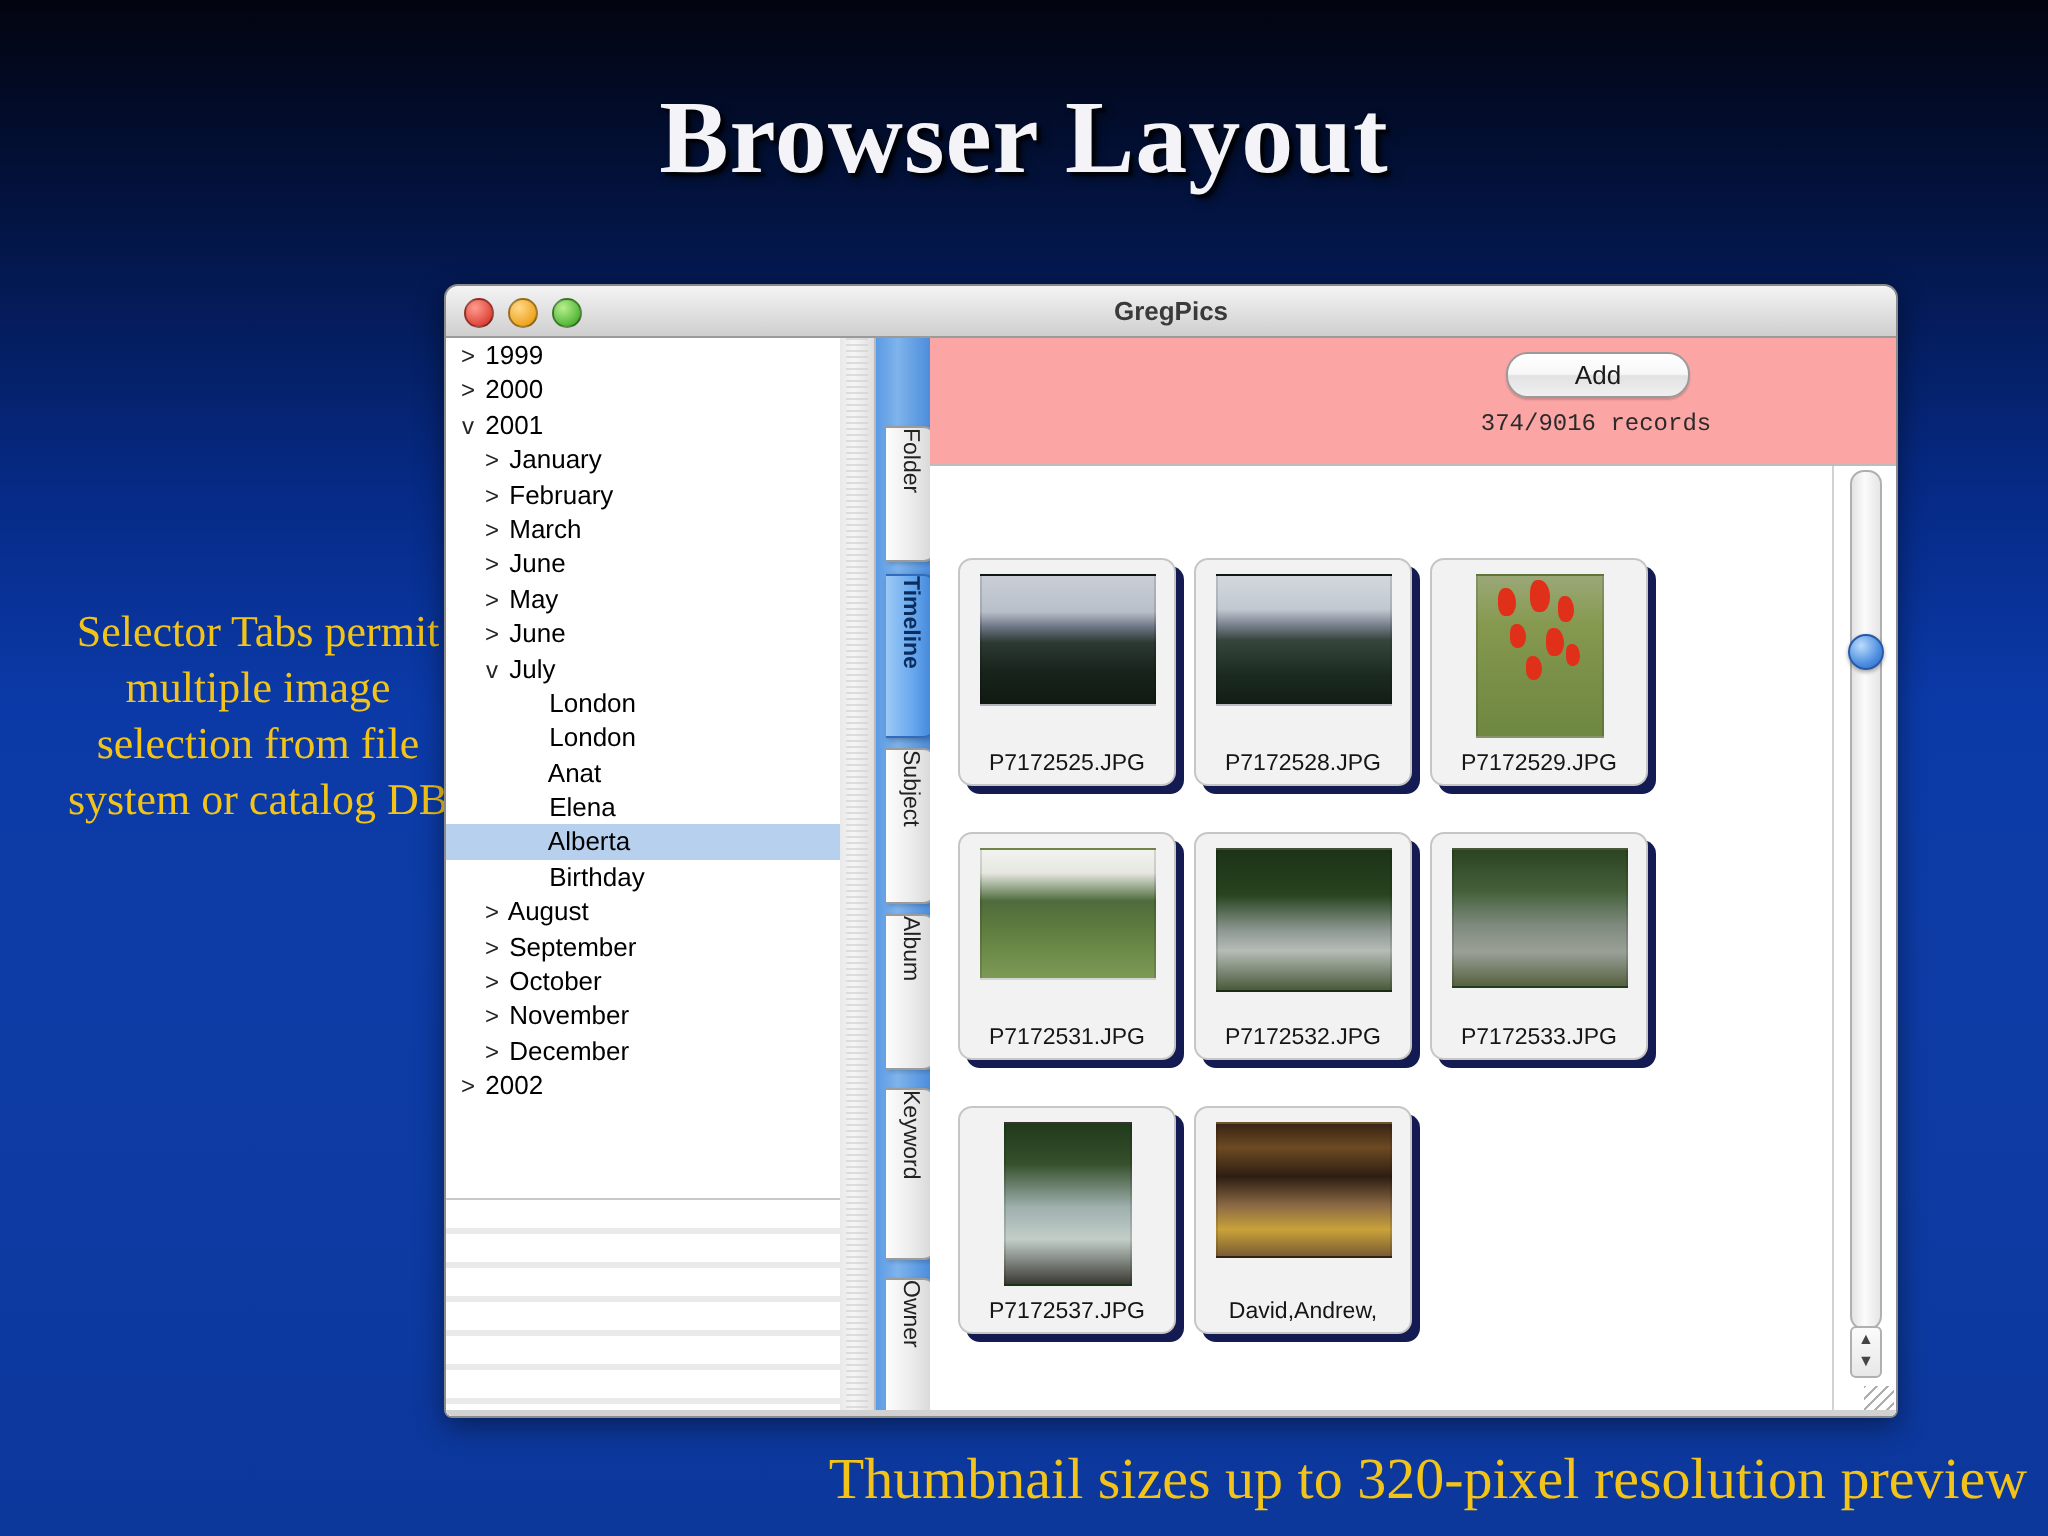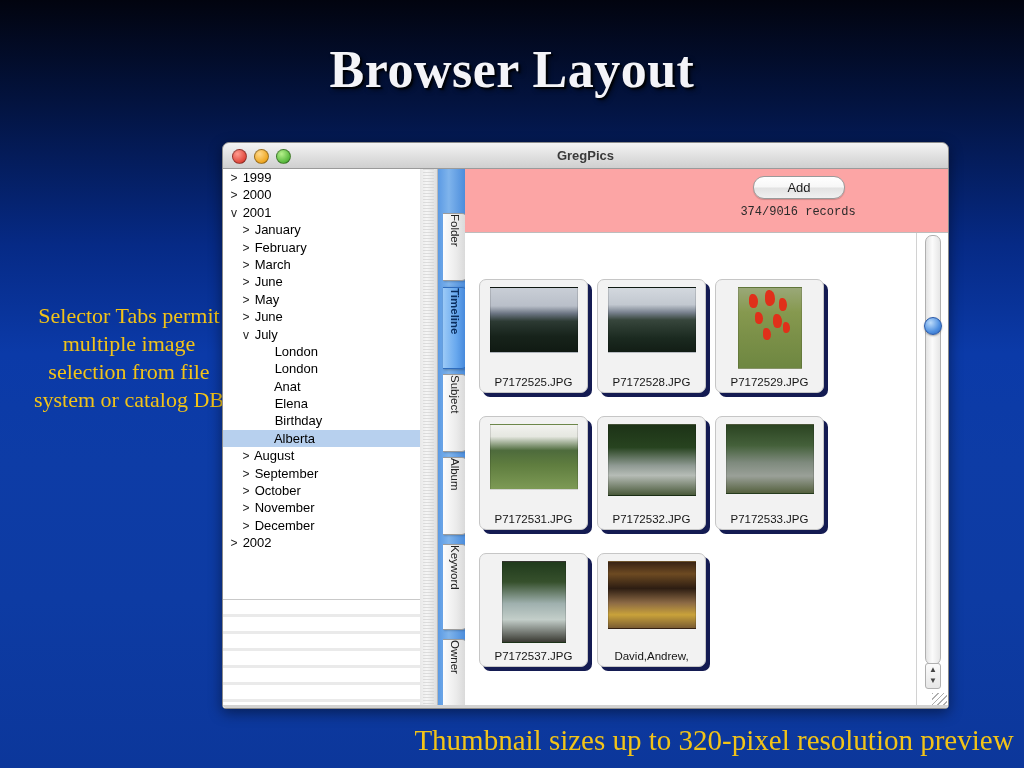--- a/index.html
+++ b/index.html
@@ -278,22 +278,22 @@
             <div class="tree-row tree-lvl1"><span class="twisty">&gt;</span> <span>February</span></div>
             <div class="tree-row tree-lvl1"><span class="twisty">&gt;</span> <span>March</span></div>
             <div class="tree-row tree-lvl1"><span class="twisty">&gt;</span> <span>June</span></div>
             <div class="tree-row tree-lvl1"><span class="twisty">&gt;</span> <span>May</span></div>
             <div class="tree-row tree-lvl1"><span class="twisty">&gt;</span> <span>June</span></div>
             <div class="tree-row tree-lvl1"><span class="twisty">v</span> <span>July</span></div>
             <div class="tree-row tree-lvl2"><span class="twisty"></span> <span>London</span></div>
             <div class="tree-row tree-lvl2"><span class="twisty"></span> <span>London</span></div>
             <div class="tree-row tree-lvl2"><span class="twisty"></span> <span>Anat</span></div>
             <div class="tree-row tree-lvl2"><span class="twisty"></span> <span>Elena</span></div>
+            <div class="tree-row tree-lvl2 sel"><span class="twisty"></span> <span>Alberta</span></div>
             <div class="tree-row tree-lvl2"><span class="twisty"></span> <span>Birthday</span></div>
-            <div class="tree-row tree-lvl2 sel"><span class="twisty"></span> <span>Alberta</span></div>
             <div class="tree-row tree-lvl1"><span class="twisty">&gt;</span> <span>August</span></div>
             <div class="tree-row tree-lvl1"><span class="twisty">&gt;</span> <span>September</span></div>
             <div class="tree-row tree-lvl1"><span class="twisty">&gt;</span> <span>October</span></div>
             <div class="tree-row tree-lvl1"><span class="twisty">&gt;</span> <span>November</span></div>
             <div class="tree-row tree-lvl1"><span class="twisty">&gt;</span> <span>December</span></div>
             <div class="tree-row tree-lvl0"><span class="twisty">&gt;</span> <span>2002</span></div>
           </div>
         <div id="tree-stripes"></div>
       </div>
       <div id="tree-scroll">

